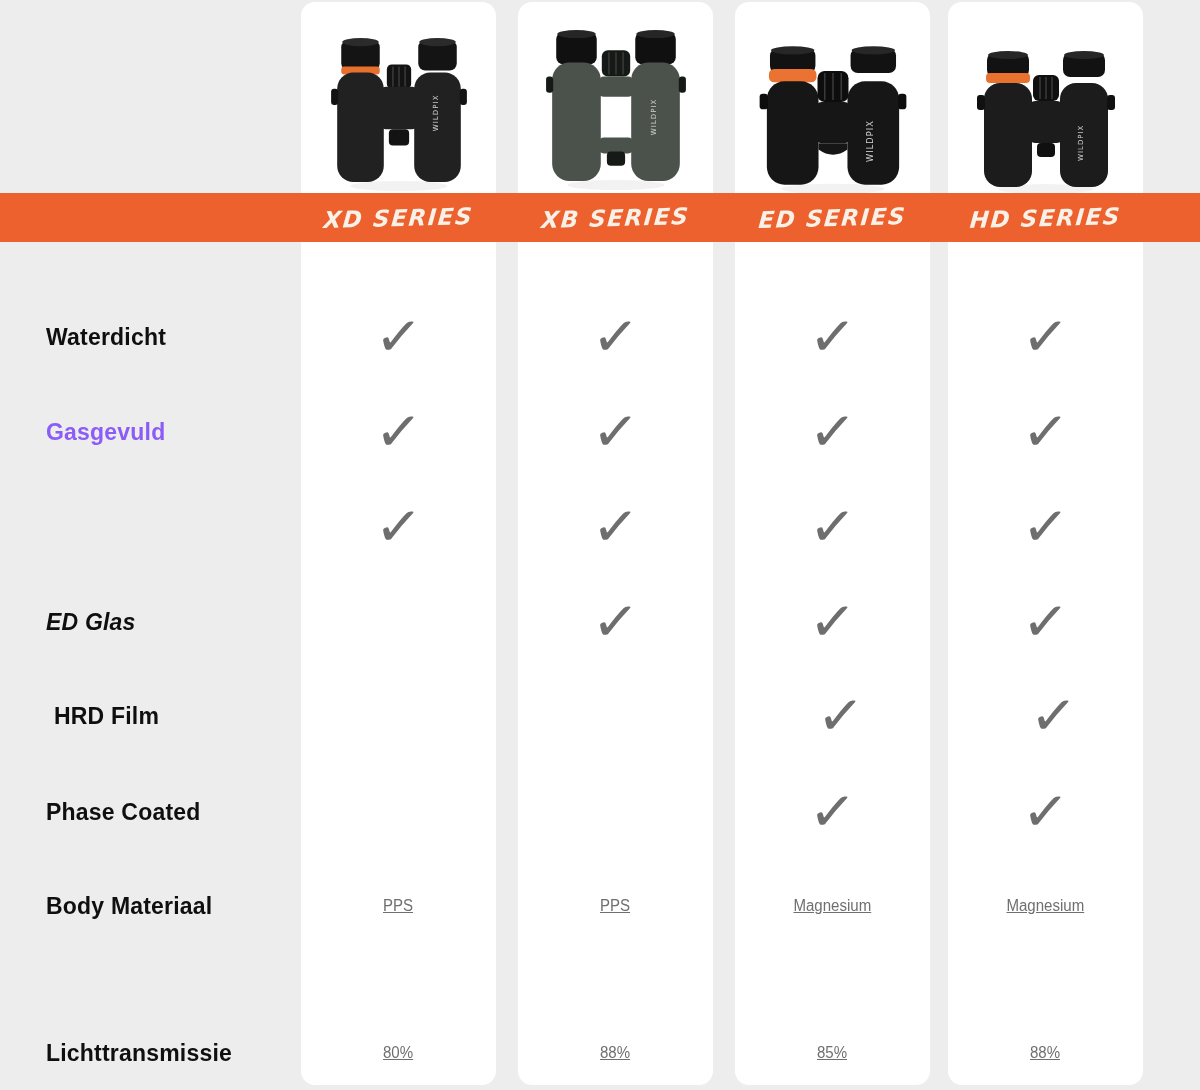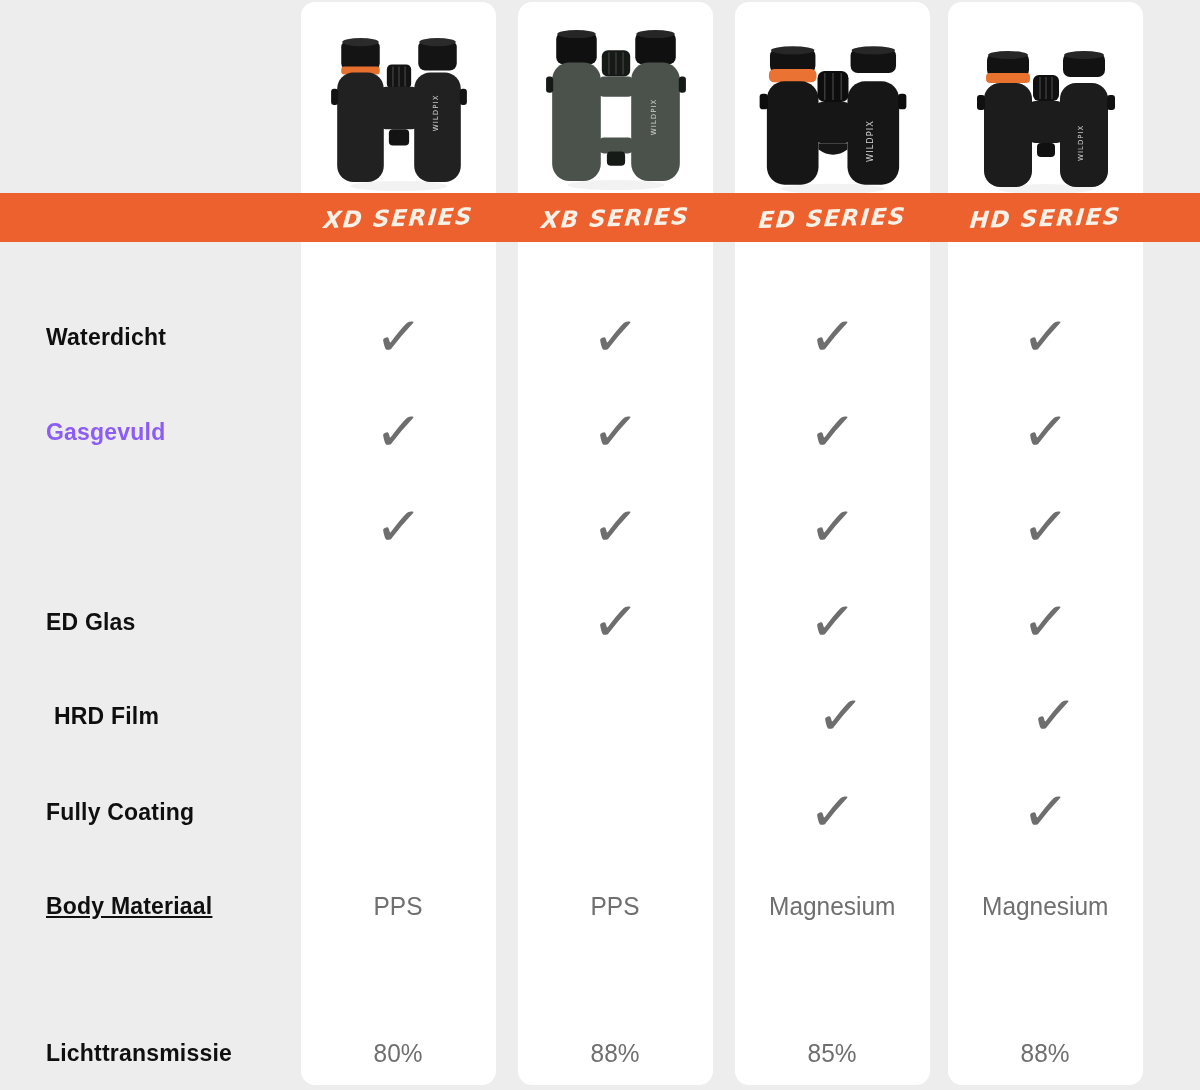--- a/index.html
+++ b/index.html
@@ -67,21 +67,22 @@
   .row .p1{left:301px;}
   .row .p2{left:518px;}
   .row .p3{left:735px;}
   .row .p4{left:948px;}
   .cell.check{
     font-size:56px;line-height:1;
     transform:rotate(4deg);
     font-family:"DejaVu Sans", sans-serif;
   }
   .cell.val{
-    font-size:26px;
+    font-size:16px;
+    text-decoration:underline;
   }
   .cell.val span{display:inline-block;transform:scaleX(.94);}
 
   .r1{top:305px;} .r2{top:400px;} .r3{top:495px;} .r4{top:590px;}
   .r5{top:684px;margin-left:8px;} .r6{top:780px;} .r7{top:874px;} .r8{top:1021px;}
 
   svg{display:block;}
   .ridge{stroke:#3a3a3a;stroke-width:1.5;}
 </style>
 </head>
@@ -232,45 +233,45 @@
   </div>
 
   <div class="row r3">
     <span class="cell check p1" style="color: rgb(110, 110, 110);">✓</span>
     <span class="cell check p2" style="color: rgb(110, 110, 110);">✓</span>
     <span class="cell check p3" style="color: rgb(110, 110, 110);">✓</span>
     <span class="cell check p4" style="color: rgb(110, 110, 110);">✓</span>
   </div>
 
   <div class="row r4">
-    <span class="feature-label" style="color: rgb(15, 15, 15);">ED Glas</span>
+    <span class="feature-label" style="color: rgb(15, 15, 15); font-style: italic;">ED Glas</span>
     <span class="cell check p1" style="color: rgb(110, 110, 110);"></span>
     <span class="cell check p2" style="color: rgb(110, 110, 110);">✓</span>
     <span class="cell check p3" style="color: rgb(110, 110, 110);">✓</span>
     <span class="cell check p4" style="color: rgb(110, 110, 110);">✓</span>
   </div>
 
   <div class="row r5">
     <span class="feature-label" style="color: rgb(15, 15, 15);">HRD Film</span>
     <span class="cell check p1" style="color: rgb(110, 110, 110);"></span>
     <span class="cell check p2" style="color: rgb(110, 110, 110);"></span>
     <span class="cell check p3" style="color: rgb(110, 110, 110);">✓</span>
     <span class="cell check p4" style="color: rgb(110, 110, 110);">✓</span>
   </div>
 
   <div class="row r6">
-    <span class="feature-label" style="color: rgb(15, 15, 15);">Fully Coating</span>
+    <span class="feature-label" style="color: rgb(15, 15, 15);">Phase Coated</span>
     <span class="cell check p1" style="color: rgb(110, 110, 110);"></span>
     <span class="cell check p2" style="color: rgb(110, 110, 110);"></span>
     <span class="cell check p3" style="color: rgb(110, 110, 110);">✓</span>
     <span class="cell check p4" style="color: rgb(110, 110, 110);">✓</span>
   </div>
 
   <div class="row r7">
-    <span class="feature-label" style="color: rgb(15, 15, 15); text-decoration: underline;">Body Materiaal</span>
+    <span class="feature-label" style="color: rgb(15, 15, 15);">Body Materiaal</span>
     <span class="cell val p1" style="color: rgb(111, 111, 111);">
         <span>PPS</span>
       </span>
     <span class="cell val p2" style="color: rgb(111, 111, 111);">
         <span>PPS</span>
       </span>
     <span class="cell val p3" style="color: rgb(111, 111, 111);">
         <span>Magnesium</span>
       </span>
     <span class="cell val p4" style="color: rgb(111, 111, 111);">

